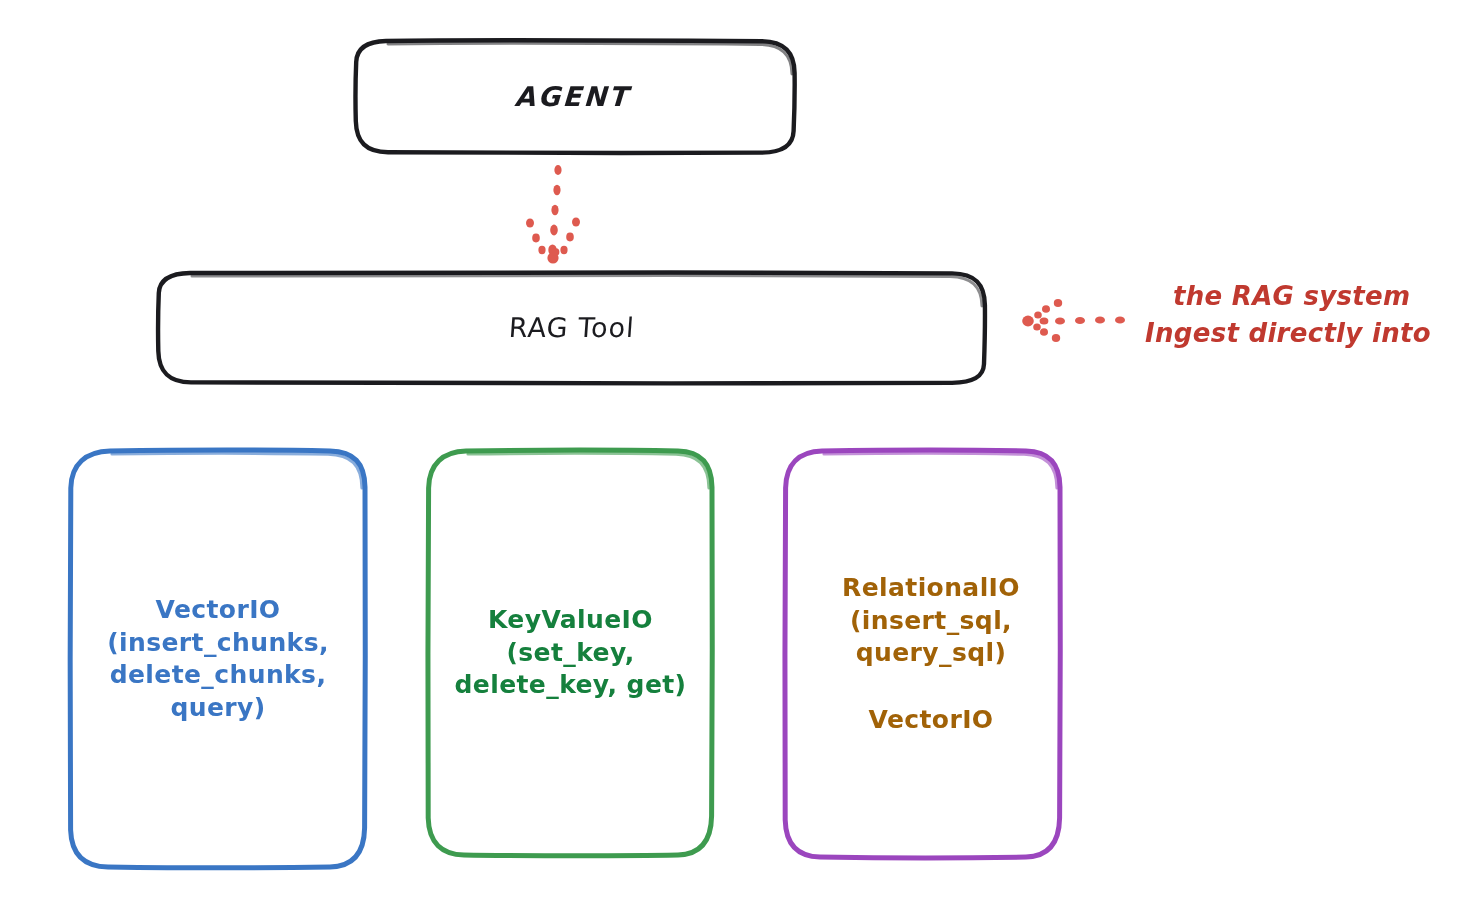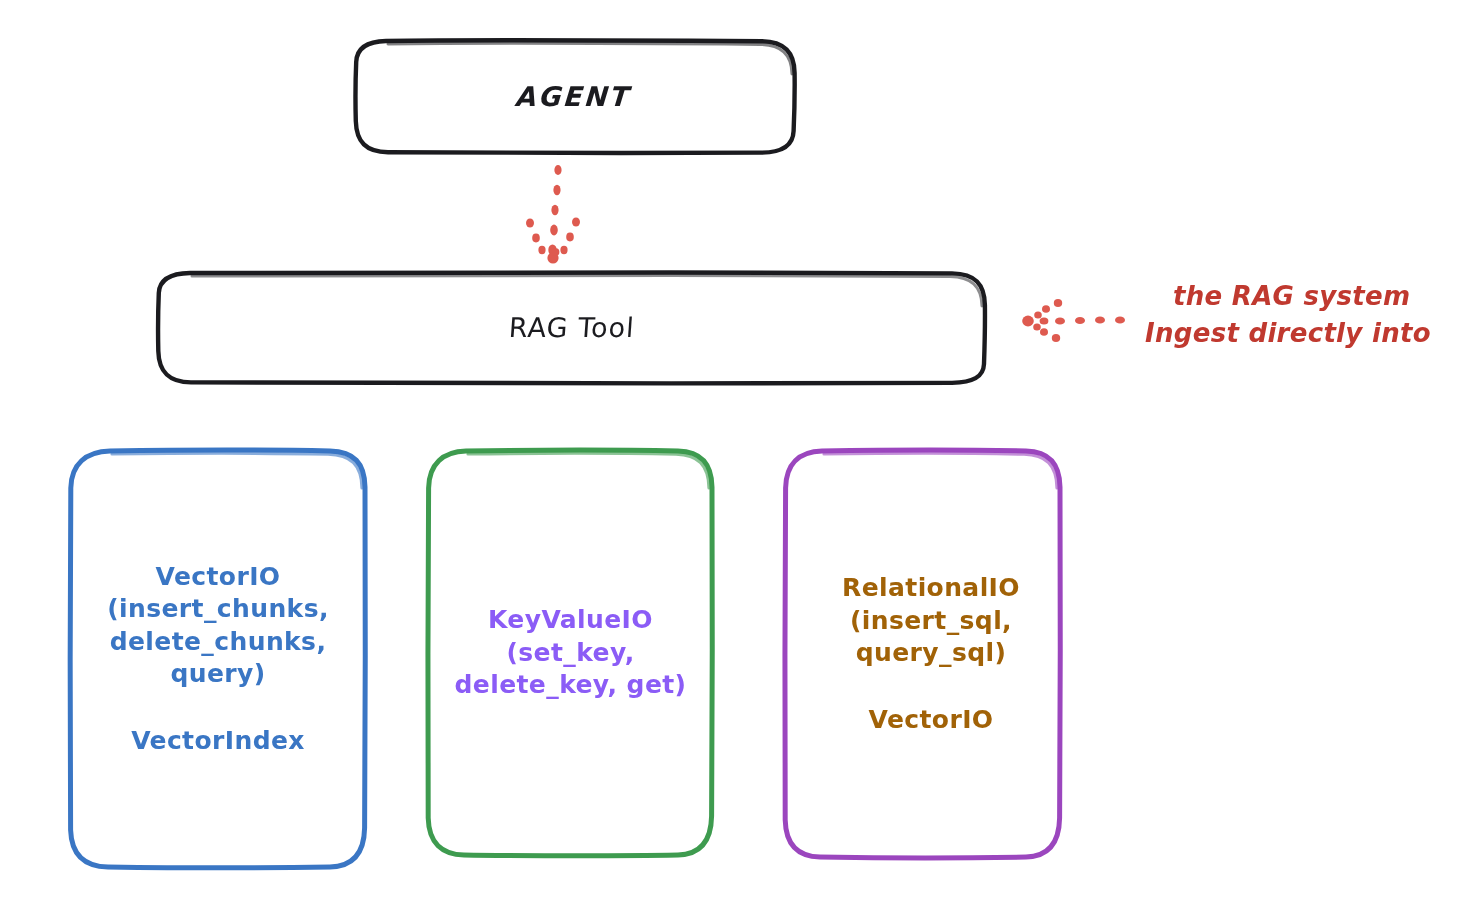--- a/index.html
+++ b/index.html
@@ -90,21 +90,21 @@
   #vector-card .card-title,
   #vector-card .card-sub { color: #3a76c4; }
 
   #keyvalue-card {
     left: 428px;
     top: 450px;
     width: 285px;
     height: 406px;
   }
   #keyvalue-card .card-title,
-  #keyvalue-card .card-sub { color: #8b5cf6; }
+  #keyvalue-card .card-sub { color: #15803d; }
 
   #relational-card {
     left: 785px;
     top: 450px;
     width: 276px;
     height: 408px;
   }
   #relational-card .card-title,
   #relational-card .card-sub { color: #a16207; margin-left: 16px; }
 
@@ -241,21 +241,20 @@
 
 <div class="node" id="ragtool-box">
   <div class="node-label">RAG Tool</div>
 </div>
 
 <div class="node card" id="vector-card">
   <div class="card-title">VectorIO
 (insert_chunks,
 delete_chunks,
 query)</div>
-  <div class="card-sub">VectorIndex</div>
 </div>
 
 <div class="node card" id="keyvalue-card">
   <div class="card-title">KeyValueIO
 (set_key,
 delete_key, get)</div>
 </div>
 
 <div class="node card" id="relational-card">
   <div class="card-title">RelationalIO

